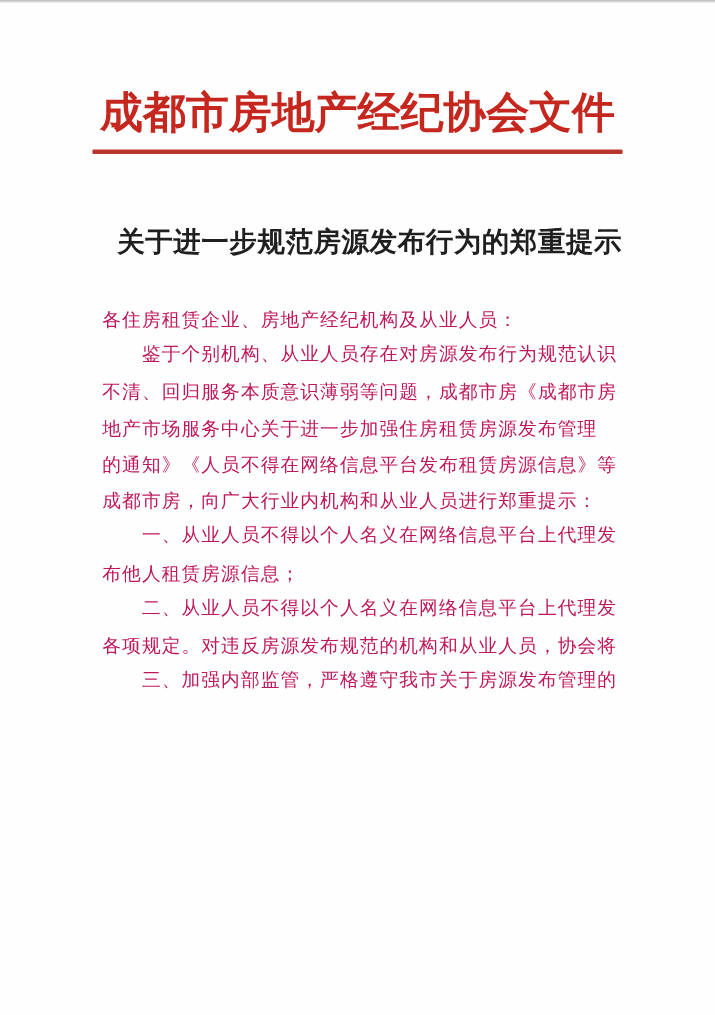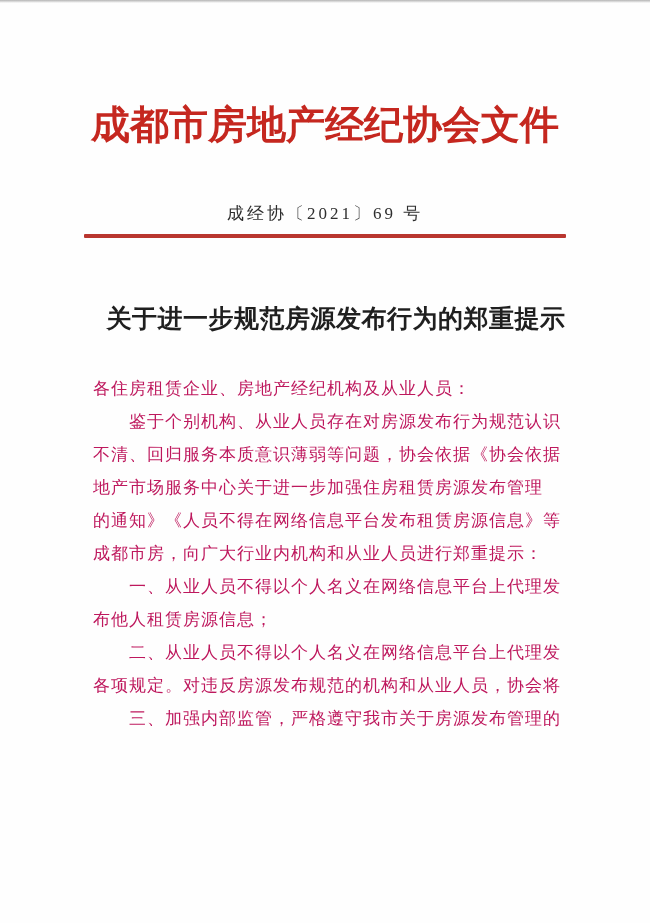--- a/index.html
+++ b/index.html
@@ -17,21 +17,21 @@
     box-sizing: border-box;
   }
   .scan-edge-top {
     position: absolute;
     top: 0; left: 0; right: 0;
     height: 3px;
     background: linear-gradient(to bottom, rgba(120,120,120,0.55), rgba(120,120,120,0));
   }
   .org-title {
     margin: 0 auto;
-    padding-top: 100px;
+    padding-top: 78px;
     text-align: center;
     font-size: 39px;
     line-height: 50px;
     font-weight: bold;
     letter-spacing: 0px;
     white-space: nowrap;
   }
   .doc-number {
     margin-top: 52px;
     text-align: center;
@@ -63,40 +63,40 @@
     color: #be185d;
   }
   .body-text .line {
     font-size: 17px;
     line-height: 33px;
     letter-spacing: 1px;
     white-space: nowrap;
   }
   .body-text .line.indent {
     padding-left: 36px;
+    font-family: Liberation Mono, monospace;
   }
 </style>
 </head>
 <body>
 
 <div class="page">
   <div class="scan-edge-top"></div>
 
   <div class="org-title" style="color: rgb(197, 39, 31);">成都市房地产经纪协会文件</div>
 
-  <div class="doc-number">成经协〔2021〕69 号</div>
 
   <div class="red-rule" style="background: rgb(185, 54, 47);"></div>
 
   <h1 class="doc-title">关于进一步规范房源发布行为的郑重提示</h1>
 
   <div class="body-text" id="body-lines">
       <div class="line">各住房租赁企业、房地产经纪机构及从业人员：</div>
       <div class="line indent">鉴于个别机构、从业人员存在对房源发布行为规范认识</div>
-      <div class="line">不清、回归服务本质意识薄弱等问题，协会依据《协会依据</div>
+      <div class="line">不清、回归服务本质意识薄弱等问题，成都市房《成都市房</div>
       <div class="line">地产市场服务中心关于进一步加强住房租赁房源发布管理</div>
       <div class="line">的通知》《人员不得在网络信息平台发布租赁房源信息》等</div>
       <div class="line">成都市房，向广大行业内机构和从业人员进行郑重提示：</div>
       <div class="line indent">一、从业人员不得以个人名义在网络信息平台上代理发</div>
       <div class="line">布他人租赁房源信息；</div>
       <div class="line indent">二、从业人员不得以个人名义在网络信息平台上代理发</div>
       <div class="line">各项规定。对违反房源发布规范的机构和从业人员，协会将</div>
       <div class="line indent">三、加强内部监管，严格遵守我市关于房源发布管理的</div>
     </div>
 </div>

